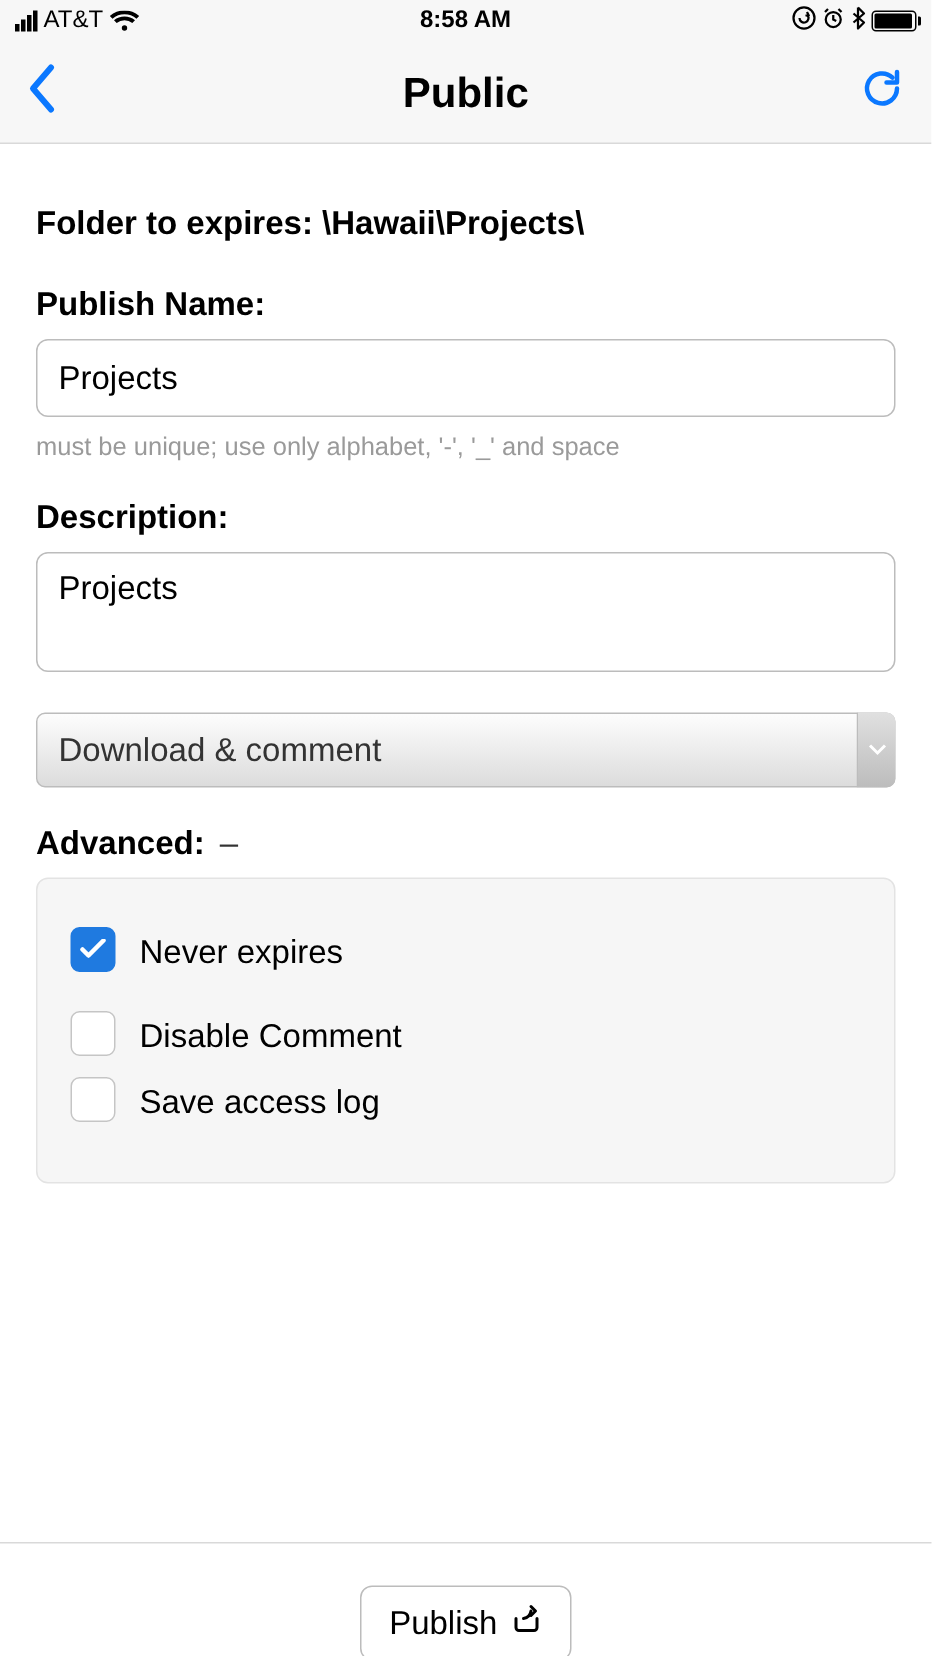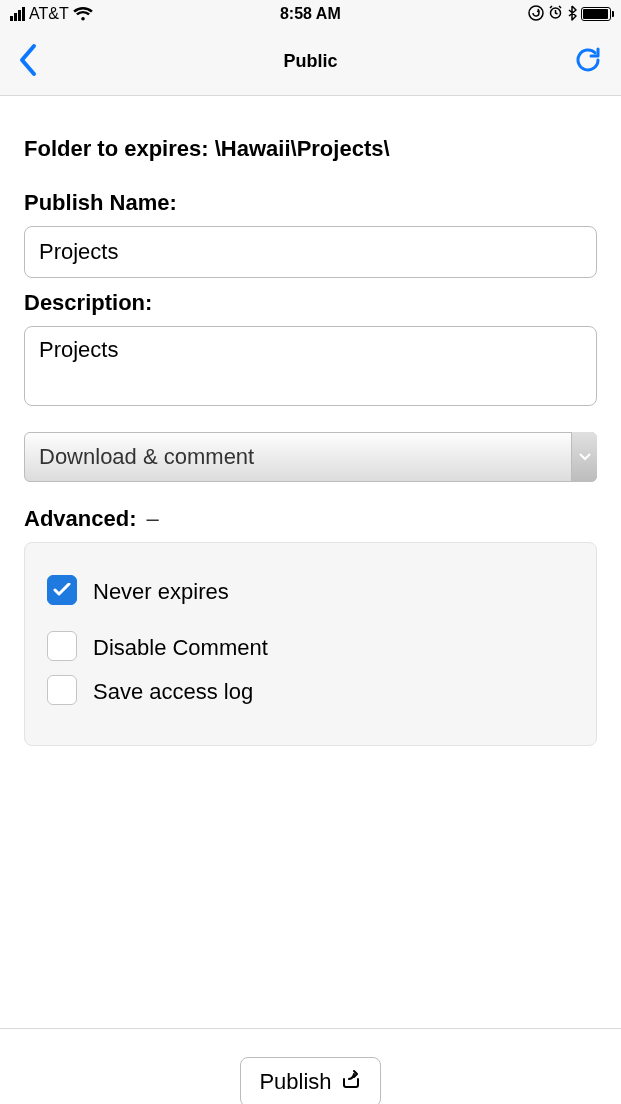--- a/index.html
+++ b/index.html
@@ -14,21 +14,21 @@
   .sb1{height:5px;} .sb2{height:8px;} .sb3{height:11px;} .sb4{height:14px;}
   .wifi-ic svg { display:block;}
   .battery { width:30px; height:14px; border:1.5px solid #000; border-radius:3px; position:relative;}
   .battery:after{ content:""; position:absolute; right:-4px; top:3px; width:2.5px; height:6px; background:#000; border-radius:0 1px 1px 0;}
   .battery .fill{ position:absolute; left:1px; top:1px; bottom:1px; width:25px; background:#000; border-radius:1px;}
   .stat-ic{ font-size:15px; font-weight:600;}
   .carrier { font-size:16px; font-weight:500;}
 
   
   .nav-bar { height:68px; background:#f7f7f7; border-bottom:1px solid #d9d9d9; display:flex; align-items:center; justify-content:space-between; padding:0 18px;}
-  .nav-title { font-size:18px; font-weight:700; text-align:center; flex:1;}
+  .nav-title { font-size:28px; font-weight:700; text-align:center; flex:1;}
   .nav-slot{ width:48px; display:flex;}
   .nav-slot.right{ justify-content:flex-end;}
 
   
   .content { padding:24px; }
   .folder-line { font-size:22px; font-weight:700; margin:16px 0 28px 0;}
   .section-label { font-size:22px; font-weight:700; margin:12px 0 10px 0; display:flex; align-items:center; gap:10px;}
   .text-input { width:100%; height:52px; border:1px solid #bcbcbc; border-radius:8px; padding:0 14px; font-size:22px; font-family:inherit;}
   .hint { font-size:17px; color:#9a9a9a; margin-top:10px; margin-bottom:24px;}
   .textarea { width:100%; height:80px; border:1px solid #bcbcbc; border-radius:8px; padding:10px 14px; font-size:22px; font-family:inherit; resize:none;}
@@ -118,20 +118,21 @@
 
 <div class="content">
 
   <div class="folder-line">
     <span>Folder to expires:</span>
     <span>\Hawaii\Projects\</span>
   </div>
 
   <div class="section-label">Publish Name:</div>
   <input class="text-input" value="Projects" style="">
+  <div class="hint">must be unique; use only alphabet, '-', '_' and space</div>
 
   <div class="section-label">Description:</div>
   <div class="desc-wrap">
     <textarea class="textarea" id="desc-ta" style="">Projects</textarea>
   </div>
 
   <div class="select-wrap">
     <div class="perm-select">Download &amp; comment</div>
     <div class="select-caret">
       <svg width="12" height="8" viewBox="0 0 12 8">

